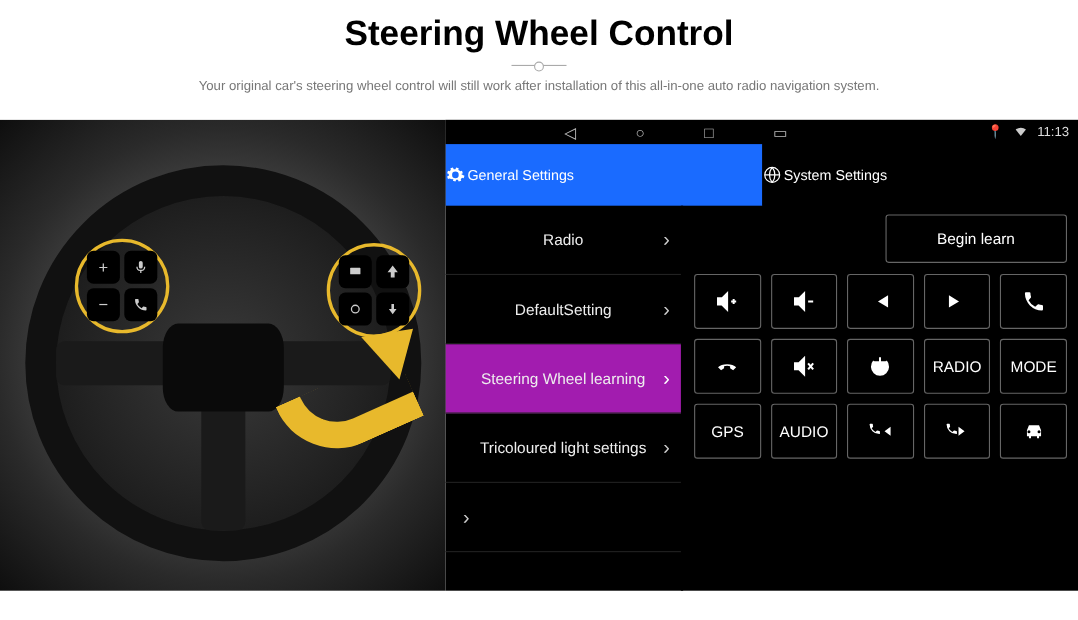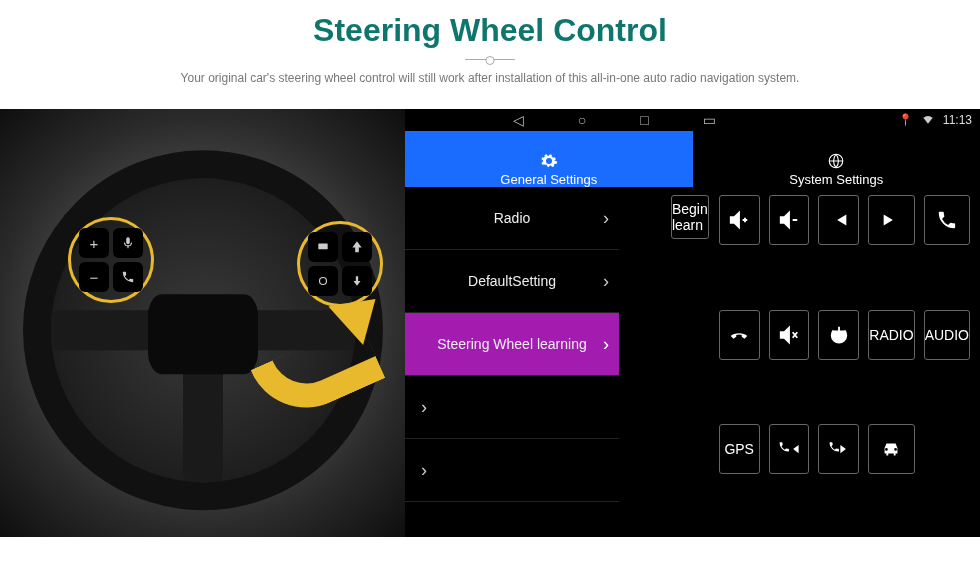--- a/index.html
+++ b/index.html
@@ -1,18 +1,18 @@
 <!DOCTYPE html>
 <html><head>
 <meta charset="utf-8">
 <style>
 *{box-sizing:border-box;margin:0;padding:0;font-family:Arial,Helvetica,sans-serif}
 body{width:980px;height:564px;background:#fff;overflow:hidden}
 .header{text-align:center;padding:12px 0 8px}
-.title{font-size:32px;font-weight:bold;color:#0f766e}
+.title{font-size:32px;font-weight:bold;color:#000000}
 .divider{width:50px;height:0;border-top:1px solid #aaa;margin:10px auto;position:relative}
 .divider::after{content:"";width:7px;height:7px;border-radius:50%;background:#fff;border:1px solid #aaa;position:absolute;left:50%;top:-4px;transform:translateX(-50%)}
 .subtitle{color:#777;font-size:12px;max-width:900px;margin:0 auto 14px;line-height:1.45}
 .main{display:flex;width:980px;height:428px}
 .left{width:405px;height:428px;background:radial-gradient(circle at 50% 50%,#888 0%,#555 35%,#2a2a2a 70%,#0e0e0e 100%);position:relative;overflow:hidden}
 .wheel{position:absolute;left:50%;top:50%;width:360px;height:360px;transform:translate(-50%,-48%);border-radius:50%;border:28px solid #111;background:radial-gradient(circle,#3a3a3a 0%,#222 60%,#111 100%)}
 .spoke{position:absolute;background:#1a1a1a}
 .sp-h{left:0;right:0;top:50%;height:40px;transform:translateY(-50%);border-radius:8px}
 .sp-v{bottom:0;left:50%;width:40px;height:55%;transform:translateX(-50%);border-radius:8px}
 .hub{position:absolute;left:50%;top:50%;width:110px;height:80px;transform:translate(-50%,-45%);background:#0a0a0a;border-radius:14px/22px}
@@ -24,31 +24,31 @@
 .arrow{position:absolute;left:258px;top:234px;transform:rotate(-24deg)}
 .arrow-body{width:120px;height:62px;border:24px solid #e8b92c;border-top:none;border-right:none;border-radius:0 0 0 60px}
 .arrow-head{width:0;height:0;border-left:26px solid transparent;border-right:26px solid transparent;border-bottom:40px solid #e8b92c;position:absolute;right:-30px;top:-28px;transform:rotate(72deg)}
 .right{width:575px;height:428px;background:#000;display:flex;flex-direction:column}
 .status{height:22px;background:#000;display:flex;align-items:center;color:#ddd;font-size:12px;padding:0 8px}
 .nav-icons{display:flex;gap:54px;margin-left:100px}
 .nav-icons span{color:#bbb;font-size:14px}
 .spacer{flex:1}
 .status-right{display:flex;gap:8px;align-items:center}
 .tabs{display:flex;height:56px}
-.tab{flex:1;display:flex;flex-direction:column;align-items:center;justify-content:flex-end;gap:2px;color:#fff;font-size:13px;background:#000}
+.tab{flex:1;display:flex;flex-direction:row;align-items:center;justify-content:flex-start;gap:2px;color:#fff;font-size:13px;background:#000}
 .tab.active{background:#1a6bff}
 .tab svg{width:18px;height:18px;fill:#fff}
 .content{flex:1;display:flex}
 .menu{width:216px;border-right:2px solid #000;display:flex;flex-direction:column}
 .menu-item{height:63px;display:flex;align-items:center;justify-content:space-between;padding:0 10px 0 16px;color:#eee;font-size:14px;border-bottom:1px solid #222;text-align:center}
 .menu-item.sel{background:#a21caf}
 .menu-item .chev{font-size:18px;color:#ccc}
 .menu-item.sel .chev{color:#fff}
 .menu-item .lbl{flex:1;text-align:center;line-height:1.3}
-.panel{flex:1;padding:8px 10px;display:flex;flex-direction:row;gap:10px}
+.panel{flex:1;padding:8px 10px;display:flex;flex-direction:column;gap:10px}
 .top-row{display:flex;gap:10px;height:44px}
 .blank{flex:1}
 .begin{flex:1;border:1px solid #666;border-radius:3px;display:flex;align-items:center;justify-content:center;color:#fff;font-size:14px}
 .grid{display:grid;grid-template-columns:repeat(5,1fr);gap:9px}
 .cell{height:50px;border:1px solid #666;border-radius:3px;display:flex;align-items:center;justify-content:center;color:#fff;font-size:14px;font-weight:500}
 .cell svg{width:22px;height:22px;fill:#fff}
 </style>
 </head>
 <body>
 
@@ -153,20 +153,21 @@
           </div>
         <div class="menu-item">
             <span class="lbl">DefaultSetting</span>
             <span class="chev">›</span>
           </div>
         <div class="menu-item sel">
             <span class="lbl">Steering Wheel learning</span>
             <span class="chev">›</span>
           </div>
         <div class="menu-item">
+            <span class="lbl">Tricoloured light settings</span>
             <span class="chev">›</span>
           </div>
         <div class="menu-item">
             <span class="chev">›</span>
           </div>
       </div>
 
       <div class="panel">
         <div class="top-row">
           <div class="blank"></div>
@@ -209,23 +210,24 @@
                 <path d="M3 9v6h4l5 5V4L7 9H3zm13 0l5 6m0-6l-5 6" stroke="#fff" stroke-width="2" fill="#fff"></path>
               </svg>
             </div>
           <div class="cell">
               <svg viewBox="0 0 24 24" fill="none" stroke="#fff" stroke-width="2">
                 <path d="M12 3v9"></path>
                 <path d="M6 7a8 8 0 1 0 12 0"></path>
               </svg>
             </div>
           <div class="cell">RADIO</div>
-
+          <div class="cell">MODE</div>
+
+          <div class="cell">GPS</div>
           <div class="cell">AUDIO</div>
-          <div class="cell">GPS</div>
           <div class="cell">
               <svg viewBox="0 0 32 24">
                 <path d="M5 8a12 12 0 0 0 5 5l1.6-1.6.8-.2c.9.3 1.8.4 2.7.4a.8.8 0 0 1 .8.8V15a.8.8 0 0 1-.8.8A13 13 0 0 1 2.2 2.8.8.8 0 0 1 3 2h2.7a.8.8 0 0 1 .8.8c0 .9.1 1.8.4 2.7l-.2.8z"></path>
                 <path d="M20 6v12M30 6l-8 6 8 6z"></path>
               </svg>
             </div>
           <div class="cell">
               <svg viewBox="0 0 32 24">
                 <path d="M5 8a12 12 0 0 0 5 5l1.6-1.6.8-.2c.9.3 1.8.4 2.7.4a.8.8 0 0 1 .8.8V15a.8.8 0 0 1-.8.8A13 13 0 0 1 2.2 2.8.8.8 0 0 1 3 2h2.7a.8.8 0 0 1 .8.8c0 .9.1 1.8.4 2.7l-.2.8z"></path>
                 <path d="M28 6v12M18 6l8 6-8 6z"></path>

